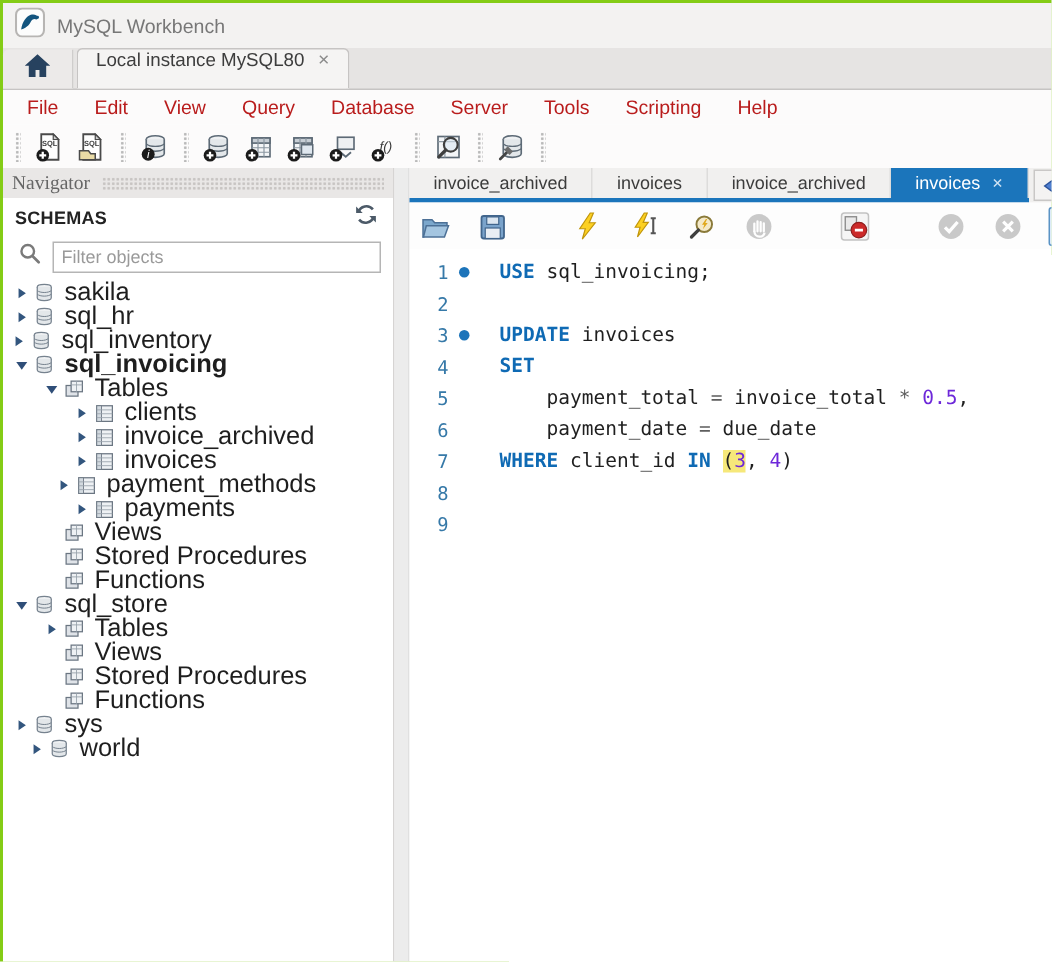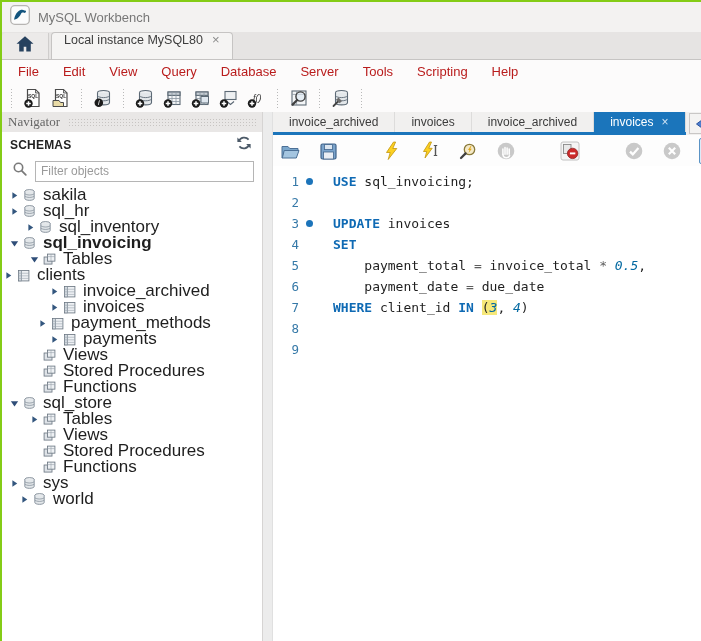--- a/index.html
+++ b/index.html
@@ -67,21 +67,21 @@
   #limit-box .caret{font-size:8px;color:#333;}
 
   
   #code-area{flex:1;background:#fff;padding-top:5px;overflow:hidden;cursor:text;}
   .code-line{height:21px;display:flex;align-items:center;}
   .code-line .ln{width:26px;flex:none;text-align:right;font-family:"DejaVu Sans Mono","Liberation Mono",monospace;font-size:12.5px;color:#3679a8;}
   .code-line .mk{width:20px;flex:none;display:flex;align-items:center;justify-content:center;}
   .code-line .mk .dot{width:7px;height:7px;border-radius:50%;background:#1c74ba;}
   .code-line .code{white-space:pre;font-family:"DejaVu Sans Mono","Liberation Mono",monospace;font-size:13px;color:#1f1f1f;padding-left:14px;}
   .tok-kw{color:#0f6ab4;font-weight:bold;}
-  .tok-num{color:#0369a1;font-style:italic;}
+  .tok-num{color:#6d28d9;}
   .tok-op{color:#5e5e5e;}
   .tok-hl{background:#f6e87a;}
 </style>
 </head>
 <body>
 
 <div id="window">
 
   <div id="titlebar">
     <span id="app-logo"><svg width="20" height="20" viewBox="0 0 22 22" xmlns="http://www.w3.org/2000/svg">
@@ -278,21 +278,21 @@
             </span>
             <span class="node-icon">
               <svg width="15" height="15" viewBox="0 0 18 18" xmlns="http://www.w3.org/2000/svg">
                 <ellipse cx="9" cy="4" rx="5.6" ry="2.1" fill="#eef0f2" stroke="#76828e" stroke-width="1"></ellipse>
                 <path d="M3.4 4v8.6c0 1.2 2.5 2.2 5.6 2.2s5.6-1 5.6-2.2V4" fill="#e3e7ea" stroke="#76828e" stroke-width="1"></path>
                 <path d="M3.4 6.9c1.1.9 3.2 1.5 5.6 1.5s4.5-.6 5.6-1.5M3.4 9.8c1.1.9 3.2 1.5 5.6 1.5s4.5-.6 5.6-1.5" fill="none" stroke="#76828e" stroke-width="0.8"></path>
               </svg>
             </span>
             <span class="lbl">sql_hr</span>
           </div>
-          <div class="tree-row" style="padding-left: 22px;">
+          <div class="tree-row" style="padding-left: 4px;">
             <span class="arrow">
               <svg width="11" height="11" viewBox="0 0 18 18" xmlns="http://www.w3.org/2000/svg">
                 <path d="M5.5 3.5l8 5.5-8 5.5z" fill="#33567e"></path>
               </svg>
             </span>
             <span class="node-icon">
               <svg width="15" height="15" viewBox="0 0 18 18" xmlns="http://www.w3.org/2000/svg">
                 <ellipse cx="9" cy="4" rx="5.6" ry="2.1" fill="#eef0f2" stroke="#76828e" stroke-width="1"></ellipse>
                 <path d="M3.4 4v8.6c0 1.2 2.5 2.2 5.6 2.2s5.6-1 5.6-2.2V4" fill="#e3e7ea" stroke="#76828e" stroke-width="1"></path>
                 <path d="M3.4 6.9c1.1.9 3.2 1.5 5.6 1.5s4.5-.6 5.6-1.5M3.4 9.8c1.1.9 3.2 1.5 5.6 1.5s4.5-.6 5.6-1.5" fill="none" stroke="#76828e" stroke-width="0.8"></path>
@@ -323,21 +323,21 @@
             </span>
             <span class="node-icon">
               <svg width="15" height="15" viewBox="0 0 18 18" xmlns="http://www.w3.org/2000/svg">
                 <rect x="2.5" y="6" width="9.5" height="8.5" fill="#dfe3e8" stroke="#6b7682" stroke-width="1"></rect>
                 <rect x="6.5" y="2.5" width="9" height="8.5" fill="#eef1f4" stroke="#6b7682" stroke-width="1"></rect>
                 <path d="M6.5 5.5h9M10.8 2.5v8.5" stroke="#98a2ab" stroke-width="0.7"></path>
               </svg>
             </span>
             <span class="lbl">Tables</span>
           </div>
-          <div class="tree-row" style="">
+          <div class="tree-row" style="padding-left: 46px;">
             <span class="arrow">
               <svg width="11" height="11" viewBox="0 0 18 18" xmlns="http://www.w3.org/2000/svg">
                 <path d="M5.5 3.5l8 5.5-8 5.5z" fill="#33567e"></path>
               </svg>
             </span>
             <span class="node-icon">
               <svg width="15" height="15" viewBox="0 0 18 18" xmlns="http://www.w3.org/2000/svg">
                 <rect x="3" y="3" width="12.5" height="12.5" fill="#eef1f4" stroke="#6b7682" stroke-width="1"></rect>
                 <rect x="3" y="3" width="3.8" height="12.5" fill="#d3dae0" stroke="#6b7682" stroke-width="0.7"></rect>
                 <path d="M3 6.3h12.5M3 9.4h12.5M3 12.5h12.5" stroke="#9aa4ad" stroke-width="0.7"></path>

